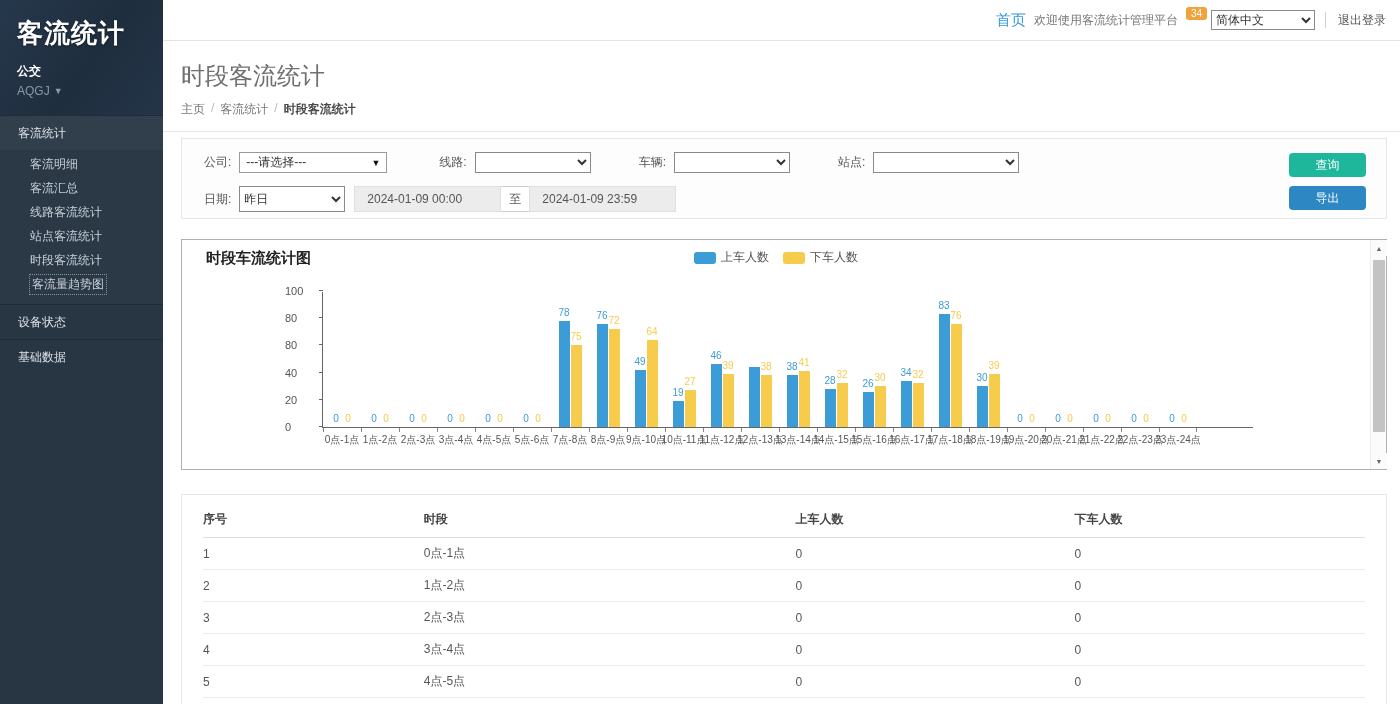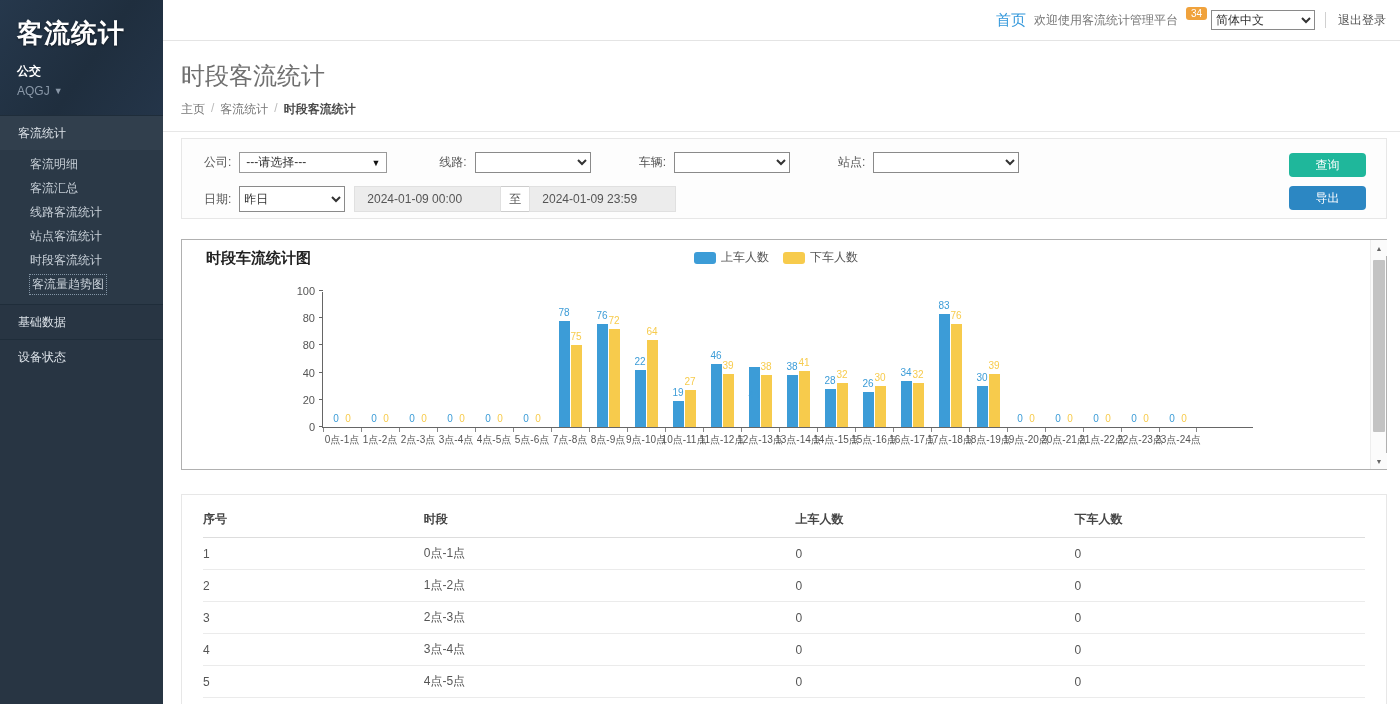--- a/index.html
+++ b/index.html
@@ -58,21 +58,21 @@
   .btn { width:77px; height:24px; border:none; border-radius:4px; color:#fff; font-size:12px; cursor:pointer; }
 
   
   .chart-panel { margin-top:20px; position:relative; border:1px solid #b0b0b0; height:231px; background:#fff; }
   .chart-title { position:absolute; left:24px; top:9px; font-size:15px; font-weight:bold; color:#222; }
   .legend { position:absolute; left:0; right:16px; top:9px; display:flex; justify-content:center; gap:14px; }
   .legend-entry { display:flex; align-items:center; gap:5px; font-size:12px; color:#555; cursor:pointer; }
   .legend-swatch { width:22px; height:12px; border-radius:3px; }
   .chart-area { position:absolute; left:140px; top:52px; }
   .plot { position:relative; display:flex; align-items:flex-end; width:931px; height:136px; border-left:1px solid #666; border-bottom:1px solid #666; }
-  .ytick-label { position:absolute; right:100%; margin-right:8px; font-size:11px; color:#555; width:30px; text-align:right; }
+  .ytick-label { position:absolute; right:100%; margin-right:8px; font-size:11px; color:#555; width:30px; text-align:left; }
   .ytick-mark { position:absolute; right:100%; width:4px; height:1px; background:#666; }
   .bargroup { width:38px; height:100%; position:relative; display:flex; align-items:flex-end; justify-content:center; gap:1px; }
   .bargroup::before { content:""; position:absolute; left:0; bottom:-5px; width:1px; height:4px; background:#888; }
   .bargroup:last-of-type::after { content:""; position:absolute; right:0; bottom:-5px; width:1px; height:4px; background:#888; }
   .bar { width:11px; position:relative; }
   .bar .val { position:absolute; top:-14px; left:50%; transform:translateX(-50%); font-size:10px; }
   .xlabel { position:absolute; top:calc(100% + 6px); left:50%; transform:translateX(-50%); font-size:10px; color:#555; white-space:nowrap; }
   .vscrollbar { position:absolute; right:0; top:0; bottom:0; width:16px; background:#fbfbfb; border-left:1px solid #ededed; }
   .vscrollbar .sb-btn { position:absolute; left:0; width:16px; height:16px; display:flex; align-items:center; justify-content:center; font-size:7px; color:#666; background:#fbfbfb; cursor:pointer; }
   .vscrollbar .sb-up { top:0; }
@@ -115,24 +115,24 @@
           <span>站点客流统计</span>
         </div>
         <div class="submenu-item">
           <span>时段客流统计</span>
         </div>
         <div class="submenu-item">
           <span class="focused">客流量趋势图</span>
         </div>
       </div>
       <div class="side-section">
+        <span>设备状态</span>
+      </div>
+      <div class="side-section">
         <span>基础数据</span>
-      </div>
-      <div class="side-section">
-        <span>设备状态</span>
       </div>
     </div>
 </div>
 
 <div class="main">
 
   <div class="topbar">
     <span class="home">首页</span>
     <span class="welcome">欢迎使用客流统计管理平台</span>
     <span class="badge">34</span>
@@ -274,21 +274,21 @@
               <div class="bar" style="height: 103px; background: rgb(60, 156, 215);">
                 <span class="val" style="color: rgb(60, 156, 215);">76</span>
               </div>
               <div class="bar" style="height: 98px; background: rgb(247, 203, 76);">
                 <span class="val" style="color: rgb(247, 203, 76);">72</span>
               </div>
               <span class="xlabel">8点-9点</span>
             </div>
             <div class="bargroup">
               <div class="bar" style="height: 57px; background: rgb(60, 156, 215);">
-                <span class="val" style="color: rgb(60, 156, 215);">22</span>
+                <span class="val" style="color: rgb(60, 156, 215);">49</span>
               </div>
               <div class="bar" style="height: 87px; background: rgb(247, 203, 76);">
                 <span class="val" style="color: rgb(247, 203, 76);">64</span>
               </div>
               <span class="xlabel">9点-10点</span>
             </div>
             <div class="bargroup">
               <div class="bar" style="height: 26px; background: rgb(60, 156, 215);">
                 <span class="val" style="color: rgb(60, 156, 215);">19</span>
               </div>

